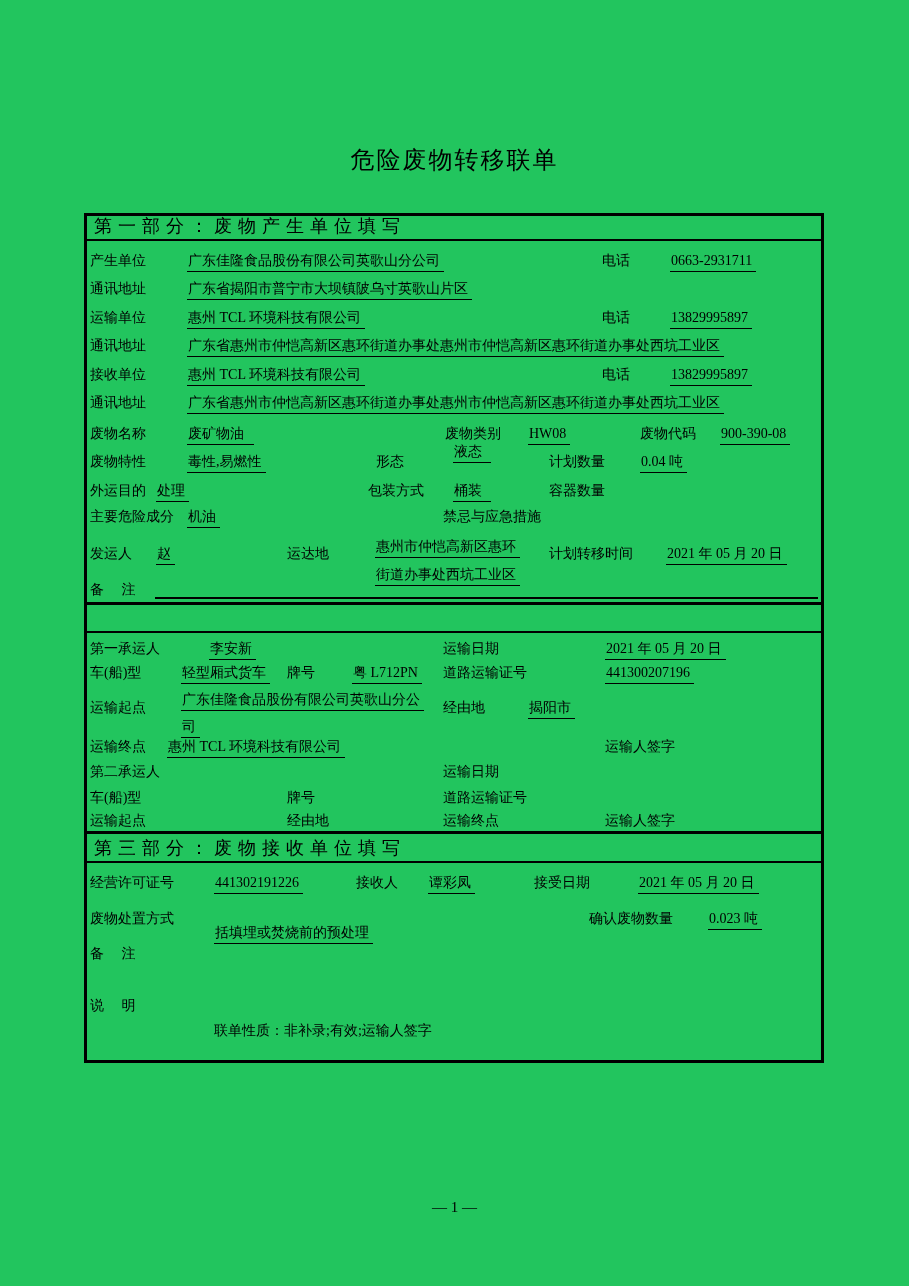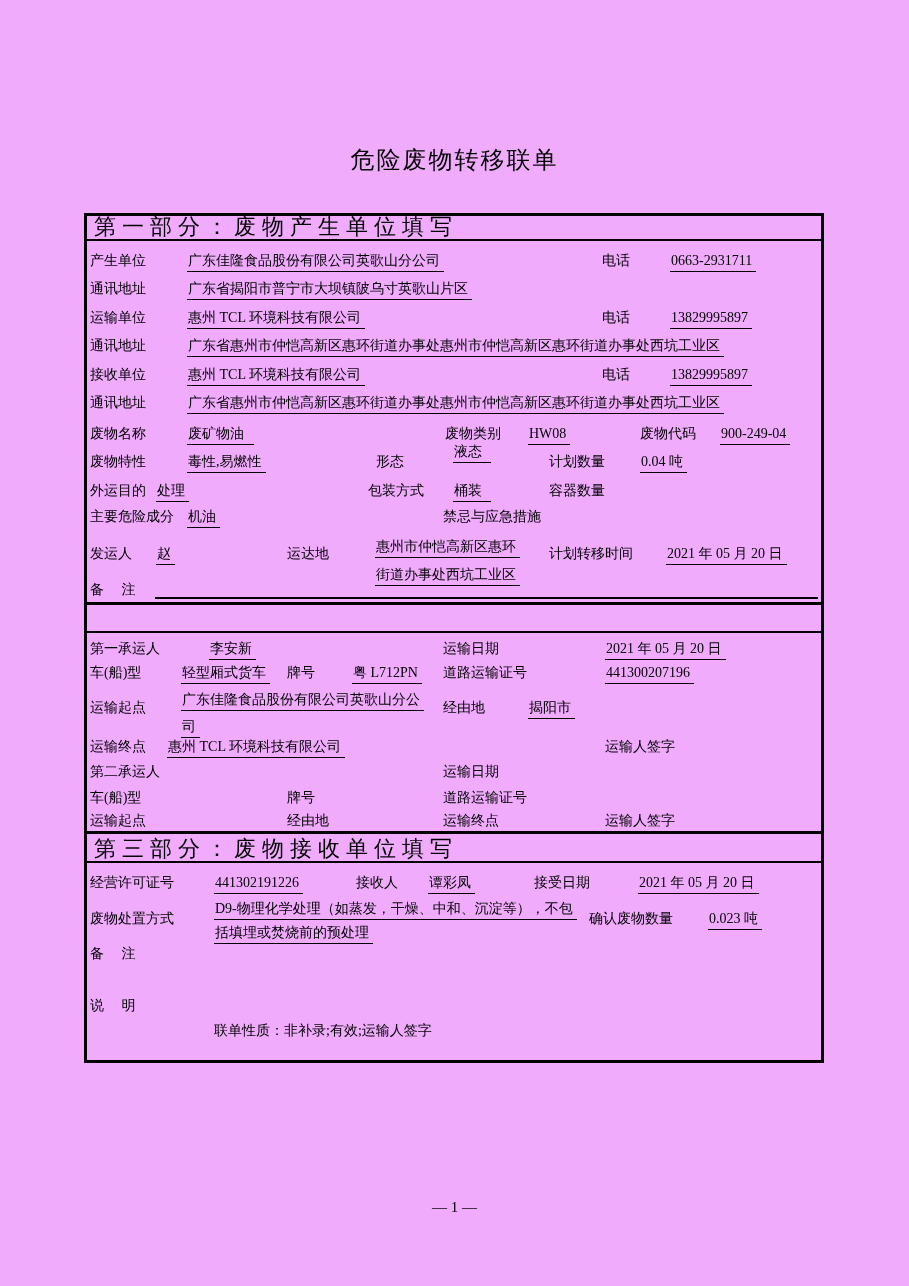--- a/index.html
+++ b/index.html
@@ -1,26 +1,26 @@
 <!DOCTYPE html>
 <html><head>
 <meta charset="utf-8">
 <style>
   html,body { margin:0; padding:0; background:#e8e8e8; }
   #page {
     position:relative;
     width:909px; height:1286px;
-    background:#f0abfc;
+    background:#22c55e;
     font-family:"Liberation Serif","DejaVu Serif",serif;
     color:#000;
     overflow:hidden;
   }
   .t { position:absolute; font-size:14px; line-height:16px; white-space:pre; }
   .u { border-bottom:1.5px solid #000; padding:0 4px 2px 1px; }
-  .hd { position:absolute; font-size:22px; line-height:21px; letter-spacing:6px; white-space:pre; }
+  .hd { position:absolute; font-size:18px; line-height:21px; letter-spacing:6px; white-space:pre; }
   .line { position:absolute; background:#000; }
   .box { position:absolute; border:3px solid #000; }
   .ctr { position:absolute; left:0; right:0; text-align:center; white-space:pre; }
   .docno { position:absolute; font-size:14px; white-space:pre; }
 </style>
 </head>
 <body>
 
 <div id="page">
 
@@ -58,21 +58,21 @@
   <span class="t u" style="left:670px;top:367px">13829995897</span>
 
   <span class="t" style="left:90px;top:395px">通讯地址</span>
   <span class="t u" style="left:187px;top:395px">广东省惠州市仲恺高新区惠环街道办事处惠州市仲恺高新区惠环街道办事处西坑工业区</span>
 
   <span class="t" style="left:90px;top:426px">废物名称</span>
   <span class="t u" style="left:187px;top:426px;min-width:62px">废矿物油</span>
   <span class="t" style="left:445px;top:426px">废物类别</span>
   <span class="t u" style="left:528px;top:426px">HW08</span>
   <span class="t" style="left:640px;top:426px">废物代码</span>
-  <span class="t u" style="left:720px;top:426px">900-249-04</span>
+  <span class="t u" style="left:720px;top:426px">900-390-08</span>
 
   <span class="t" style="left:90px;top:454px">废物特性</span>
   <span class="t u" style="left:187px;top:454px">毒性,易燃性</span>
   <span class="t" style="left:376px;top:454px">形态</span>
   <span class="t u" style="left:453px;top:444px;min-width:33px">液态</span>
   <span class="t" style="left:549px;top:454px">计划数量</span>
   <span class="t u" style="left:640px;top:454px">0.04 吨</span>
 
   <span class="t" style="left:90px;top:483px">外运目的</span>
   <span class="t u" style="left:156px;top:483px">处理</span>
@@ -133,21 +133,20 @@
   <div class="hd" style="left:94px;top:838px">第三部分：废物接收单位填写</div>
 
   <span class="t" style="left:90px;top:875px">经营许可证号</span>
   <span class="t u" style="left:214px;top:875px">441302191226</span>
   <span class="t" style="left:356px;top:875px">接收人</span>
   <span class="t u" style="left:428px;top:875px">谭彩凤</span>
   <span class="t" style="left:534px;top:875px">接受日期</span>
   <span class="t u" style="left:638px;top:875px">2021 年 05 月 20 日</span>
 
   <span class="t" style="left:90px;top:911px">废物处置方式</span>
-  <span class="t u" style="left:214px;top:901px">D9-物理化学处理（如蒸发，干燥、中和、沉淀等），不包</span>
   <span class="t u" style="left:214px;top:925px">括填埋或焚烧前的预处理</span>
   <span class="t" style="left:589px;top:911px">确认废物数量</span>
   <span class="t u" style="left:708px;top:911px">0.023 吨</span>
 
   <span class="t" style="left:90px;top:946px">备　 注</span>
 
   <span class="t" style="left:90px;top:998px">说　 明</span>
   <span class="t" style="left:214px;top:1023px">联单性质：非补录;有效;运输人签字</span>
 
   <div class="ctr" style="top:1199px;font-size:15px">— 1 —</div>

